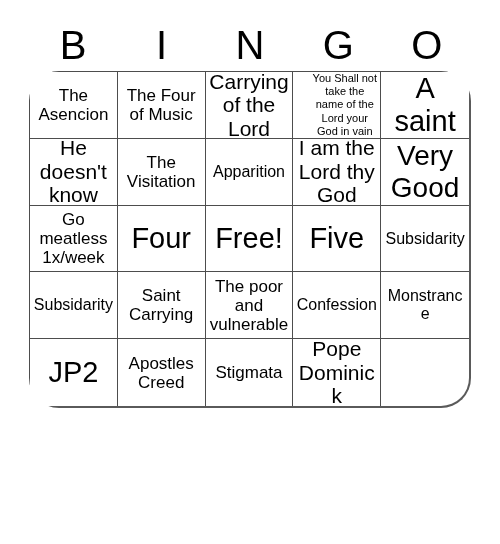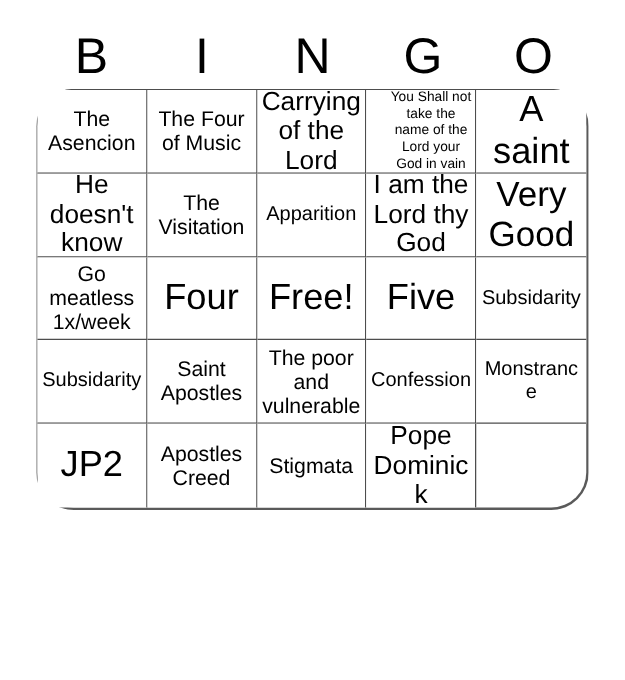--- a/index.html
+++ b/index.html
@@ -144,21 +144,21 @@
       <div class="cell fs-xxl">
         <span class="cell-text">Five</span>
       </div>
       <div class="cell fs-sm">
         <span class="cell-text">Subsidarity</span>
       </div>
       <div class="cell fs-sm">
         <span class="cell-text">Subsidarity</span>
       </div>
       <div class="cell fs-md">
-        <span class="cell-text">Saint Apostles</span>
+        <span class="cell-text">Saint Carrying</span>
       </div>
       <div class="cell fs-md">
         <span class="cell-text">The poor and vulnerable</span>
       </div>
       <div class="cell fs-sm">
         <span class="cell-text">Confession</span>
       </div>
       <div class="cell fs-sm">
         <span class="cell-text">Monstrance</span>
       </div>

